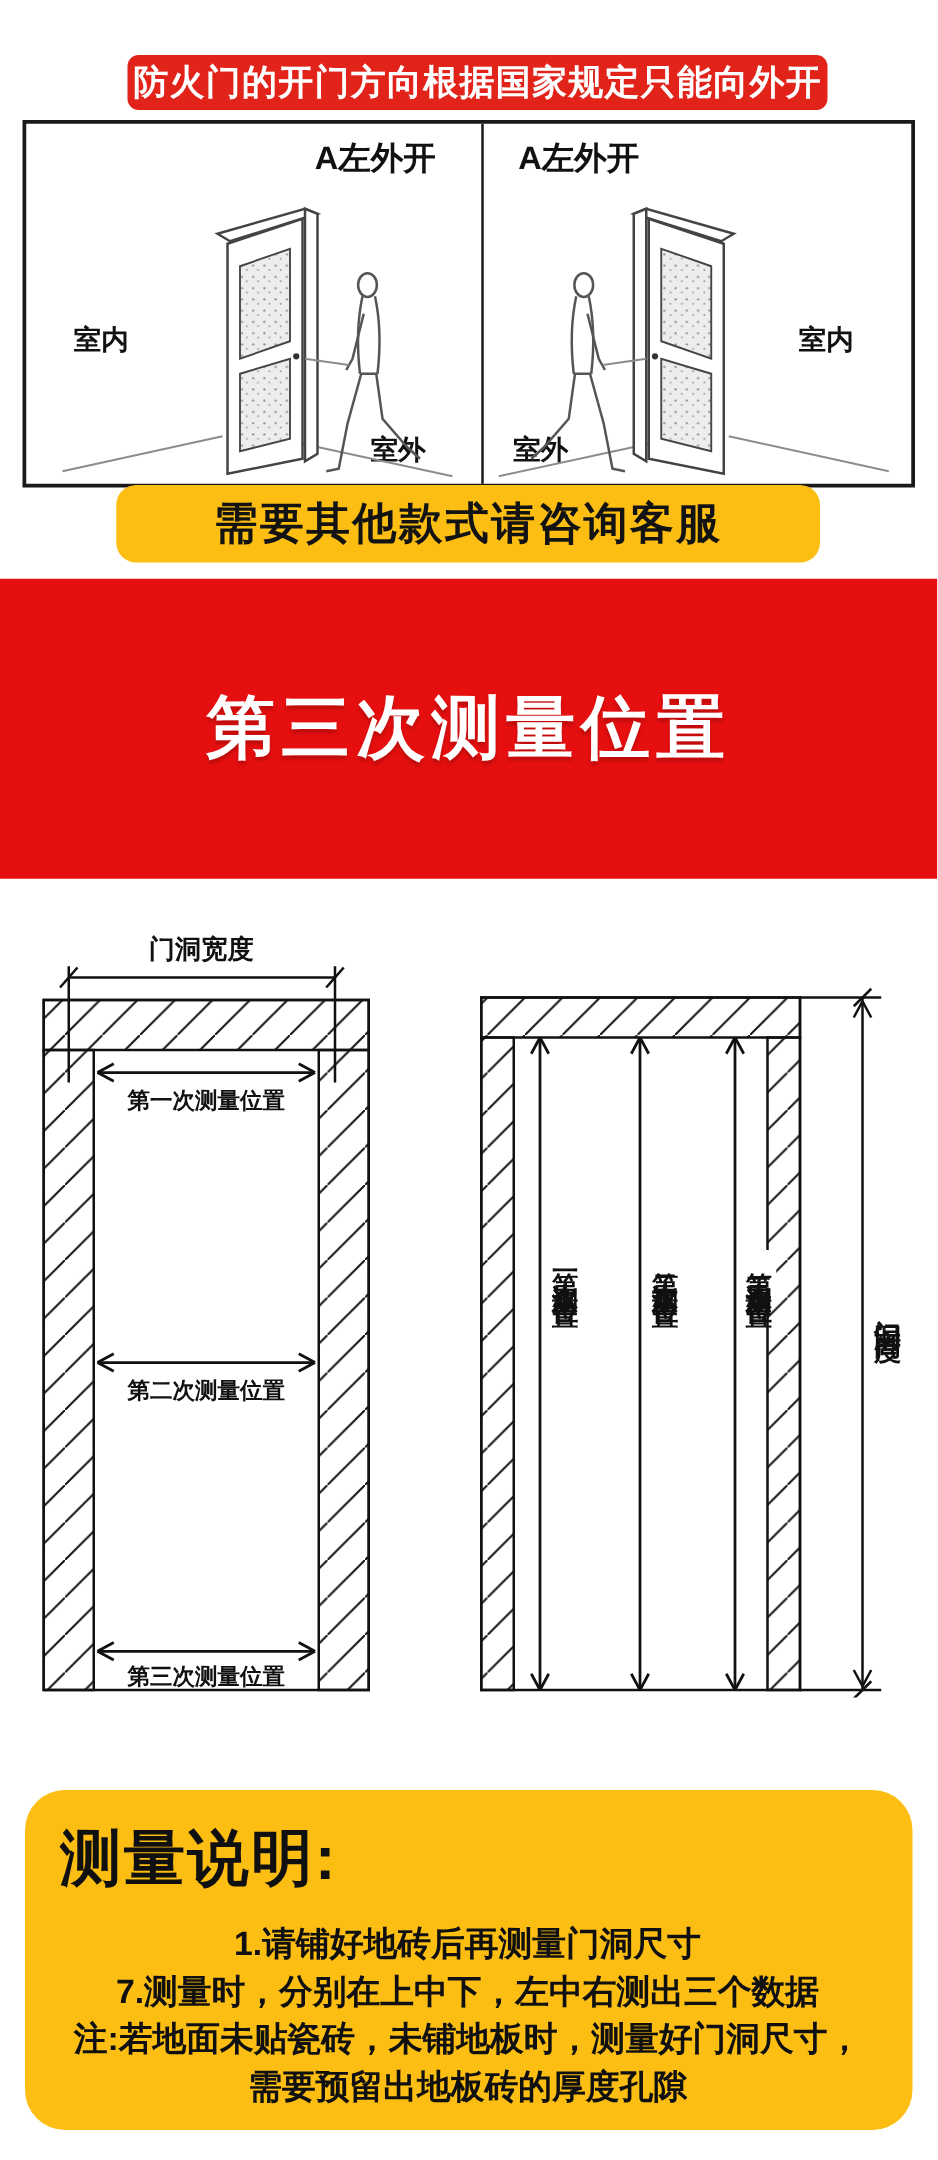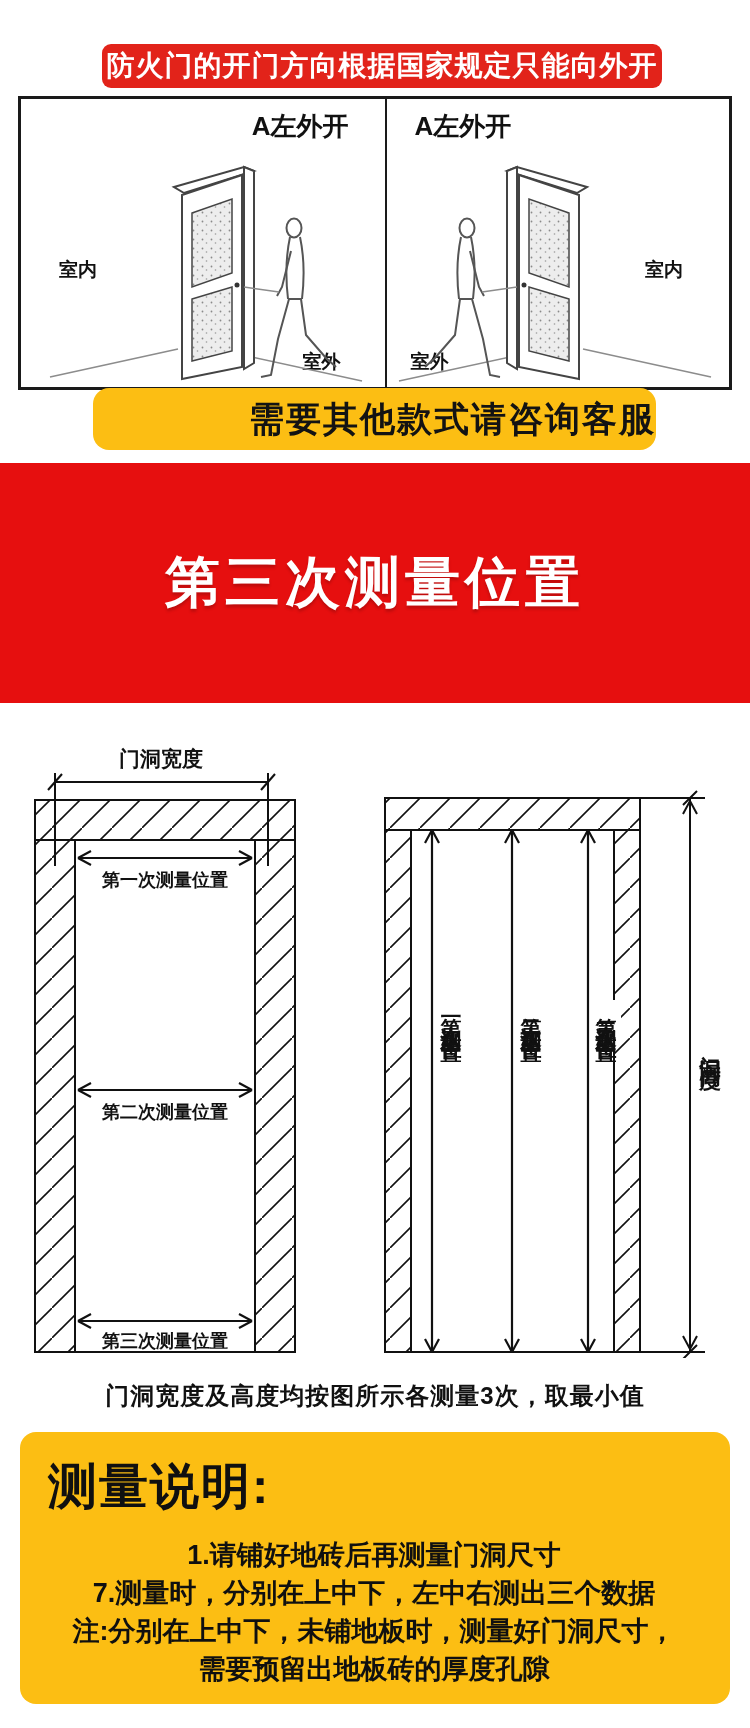--- a/index.html
+++ b/index.html
@@ -13,32 +13,32 @@
 
   
   .direction-box{position:absolute;left:18px;top:96px;width:714px;height:294px;
     border:3px solid #1a1a1a;display:flex;box-sizing:border-box;background:#fff;}
   .panel{position:relative;height:100%;}
   .panel-a{width:51.5%;border-right:2px solid #1a1a1a;}
   .panel-b{width:48.5%;}
   .panel-label{position:absolute;top:10px;font-size:26px;font-weight:700;}
   .panel-a .panel-label{right:36px;}
   .panel-b .panel-label{left:28px;}
-  .indoor-label,.outdoor-label{position:absolute;font-size:19px;font-weight:700;}
+  .indoor-label,.outdoor-label{position:absolute;font-size:22px;font-weight:700;}
   .panel-a .indoor-label{left:38px;top:158px;}
   .panel-a .outdoor-label{right:44px;bottom:12px;}
   .panel-b .indoor-label{right:46px;top:158px;}
   .panel-b .outdoor-label{left:24px;bottom:12px;}
   .door-art{position:absolute;bottom:2px;left:50%;transform:translateX(-50%);}
   .panel-b .door-art{transform:translateX(-50%) scaleX(-1);}
 
   
   .service-banner{position:absolute;left:93px;top:388px;width:563px;height:62px;
     background:#fcbe13;border-radius:16px;color:#131313;font-size:35px;font-weight:800;
-    text-align:right;line-height:62px;letter-spacing:2px;white-space:nowrap;}
+    text-align:center;line-height:62px;letter-spacing:2px;white-space:nowrap;}
 
   
   .red-section{position:absolute;left:0;top:463px;width:750px;height:240px;background:#e60f0f;
     display:flex;align-items:center;justify-content:center;}
   .red-section .title{color:#fff;font-size:55px;font-weight:800;letter-spacing:5px;
     text-shadow:0 3px 3px rgba(0,0,0,.18);}
 
   .diagram-svg{position:absolute;}
   #width-svg{left:22px;top:678px;}
   #height-svg{left:330px;top:678px;}
@@ -50,21 +50,21 @@
   #vl1{left:436px;top:1000px;}
   #vl2{left:516px;top:1000px;}
   #vl3{left:591px;top:1000px;}
   #vlh{left:694px;top:1036px;font-size:22px;}
 
   .caption{position:absolute;left:0;top:1380px;width:750px;text-align:center;
     font-size:24px;font-weight:700;letter-spacing:1px;}
 
   
   .notes{position:absolute;left:20px;top:1432px;width:710px;height:272px;background:#fcbe13;
-    border-radius:16px;box-sizing:border-box;padding:22px 26px 0 24px;color:#101010;}
+    border-radius:32px;box-sizing:border-box;padding:22px 26px 0 24px;color:#101010;}
   .notes-title{font-size:49px;font-weight:800;margin:0 0 16px 4px;letter-spacing:2px;}
   .note-item{font-size:27px;font-weight:600;line-height:38px;white-space:nowrap;text-align:center;}
 </style>
 </head>
 <body>
 
 <svg width="0" height="0" style="position:absolute" aria-hidden="true">
   <defs>
     <pattern id="hatch" patternUnits="userSpaceOnUse" width="30" height="30">
       <path d="M-2,32 L32,-2" stroke="#111" stroke-width="1.6" fill="none"></path>
@@ -216,23 +216,22 @@
       <path d="M353,127 L367,113 M353,681 L367,667"></path>
       <path d="M360,123 L353,136 M360,123 L367,136 M360,671 L353,658 M360,671 L367,658"></path>
     </g>
   </svg>
 
   <div class="v-label" id="vl1">第一次测量位置</div>
   <div class="v-label" id="vl2">第二次测量位置</div>
   <div class="v-label" id="vl3">第三次测量位置</div>
   <div class="v-label" id="vlh">门洞高度</div>
 
-  <div class="caption">门洞宽度及高度均按图所示各测量3次，取最小值</div>
 
   <div class="notes">
     <div class="notes-title">测量说明:</div>
     <div class="note-item">1.请铺好地砖后再测量门洞尺寸</div>
     <div class="note-item">7.测量时，分别在上中下，左中右测出三个数据</div>
-    <div class="note-item">注:分别在上中下，未铺地板时，测量好门洞尺寸，</div>
+    <div class="note-item">注:若地面未贴瓷砖，未铺地板时，测量好门洞尺寸，</div>
     <div class="note-item">需要预留出地板砖的厚度孔隙</div>
   </div>
 
 </div>
 
 </body></html>

